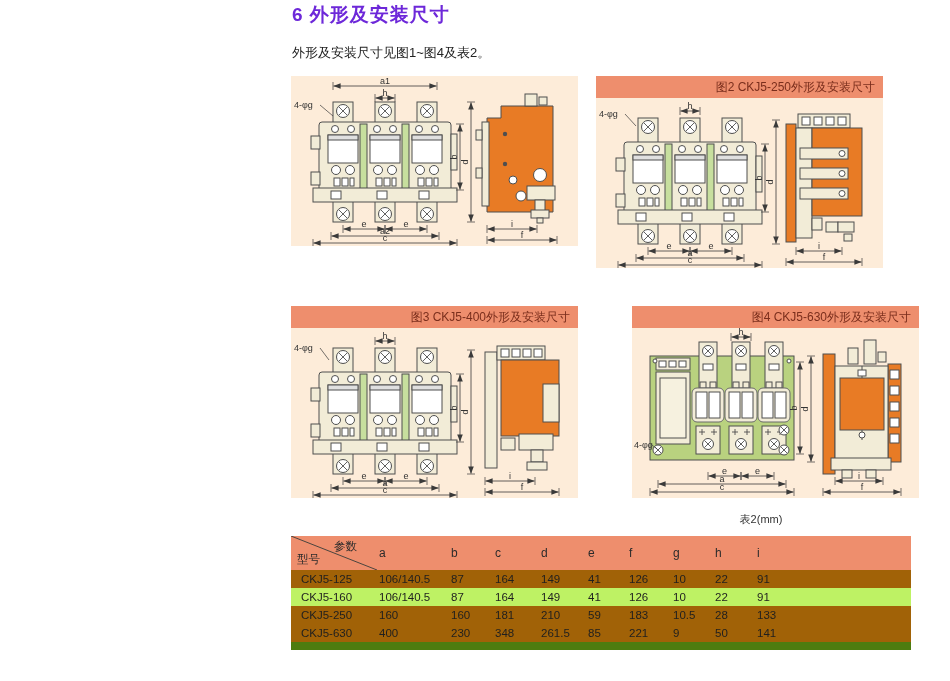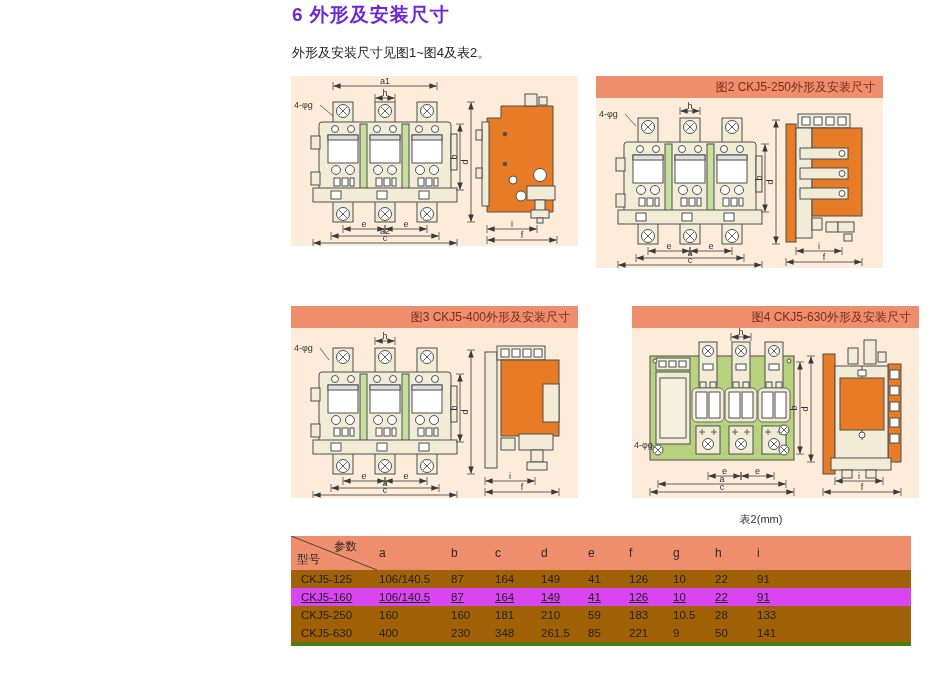--- a/index.html
+++ b/index.html
@@ -18,22 +18,22 @@
   .tbl-wrap{position:absolute;left:291px;top:536px;}
   table{border-collapse:collapse;table-layout:fixed;width:620px;}
   thead th{background:#ee8e6d;font-weight:normal;font-size:12px;text-align:left;
            padding:0 0 0 2px;color:#2b2b2b;height:34px;vertical-align:middle;}
   th.corner{position:relative;padding:0;}
   .c-top{position:absolute;top:3px;right:20px;font-size:11.5px;color:#2b2b2b;}
   .c-bot{position:absolute;bottom:3px;left:6px;font-size:11.5px;color:#2b2b2b;}
   .diag{position:absolute;left:0;top:0;}
   tbody td{font-size:11.5px;height:18px;padding:0 0 0 2px;color:#1f1f1f;background:#a16207;}
   tbody td.model{padding-left:10px;}
-  tbody tr.shade td{background:#d946ef;text-decoration:underline;}
-  tbody tr:last-child td{border-bottom:4px solid #4d7c0f;}
+  tbody tr.shade td{background:#bef264;}
+  tbody tr:last-child td{border-bottom:8px solid #4d7c0f;}
 </style>
 </head>
 <body>
 
 <div id="page">
 
   <div class="doc-title">6 外形及安装尺寸</div>
   <div class="doc-sub">外形及安装尺寸见图1~图4及表2。</div>
 
   <div class="panel" style="left:291px;top:76px;">

